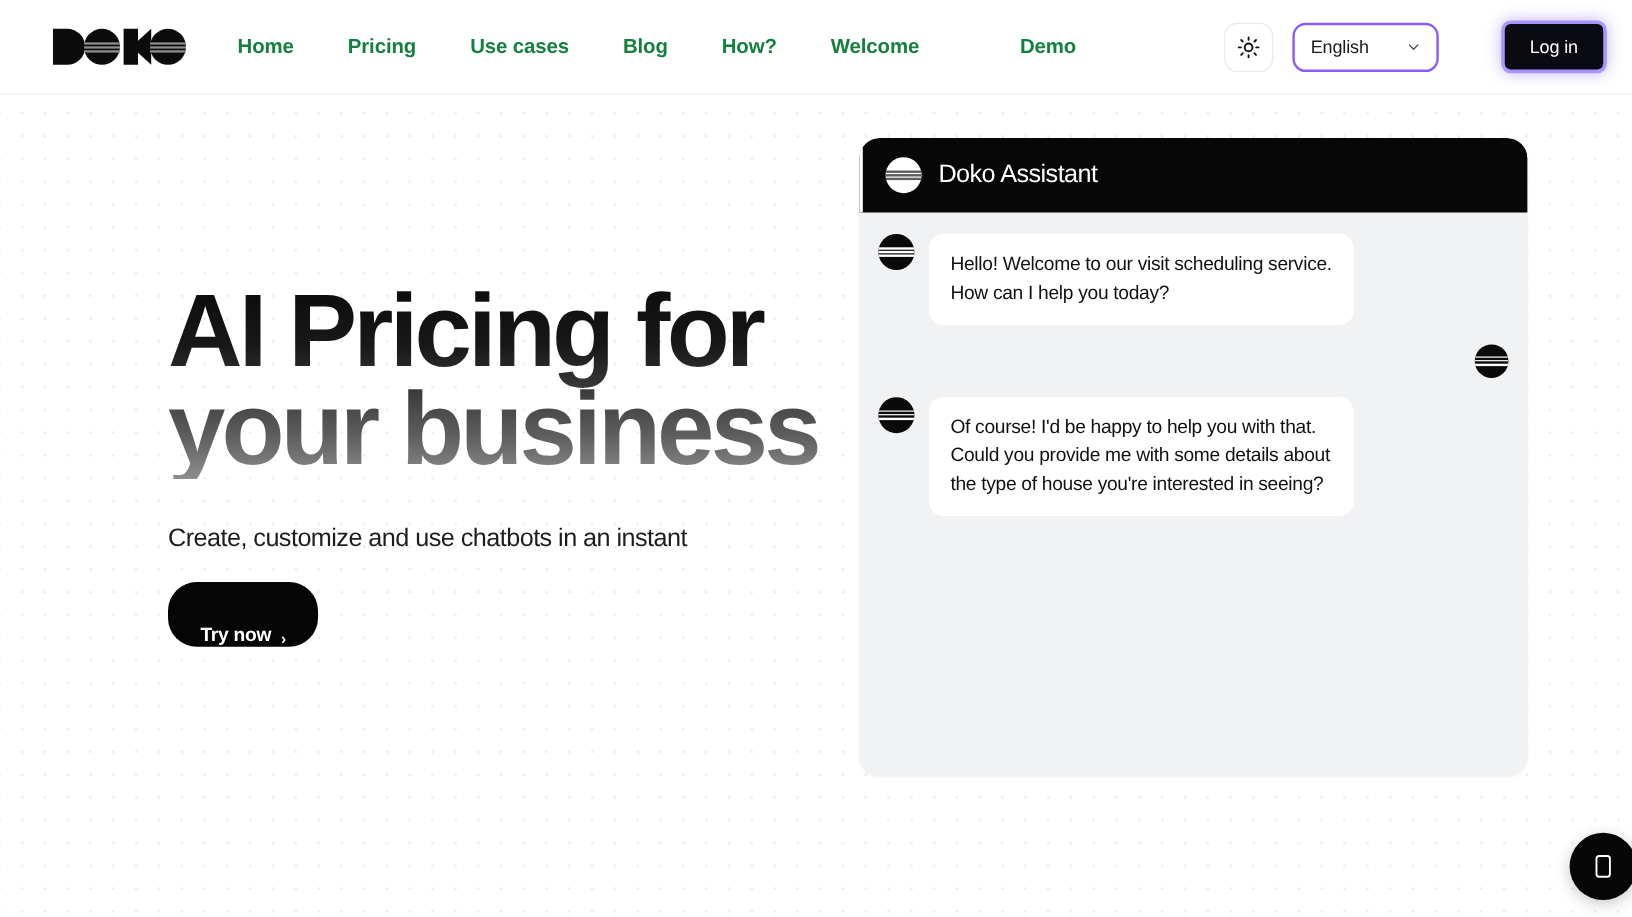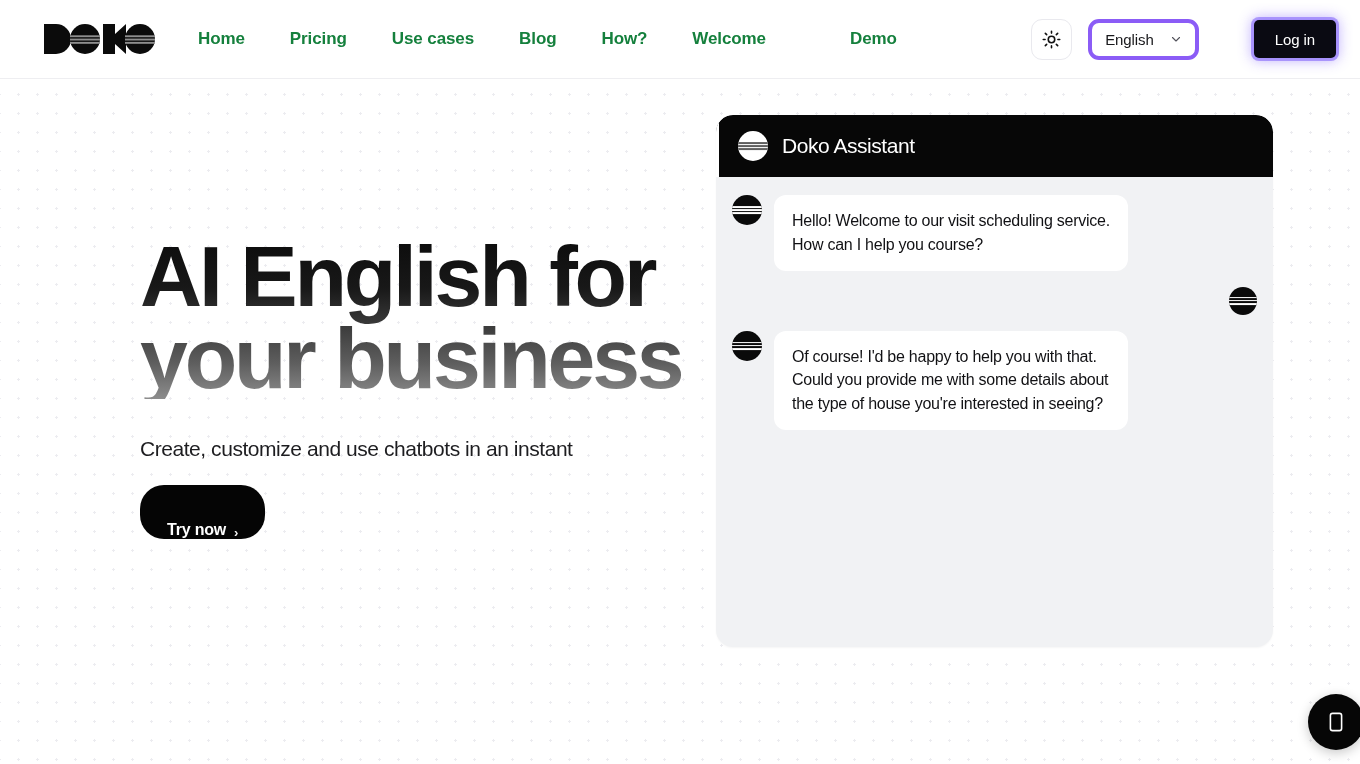--- a/index.html
+++ b/index.html
@@ -82,27 +82,27 @@
     background: #ffffff;
     display: flex;
     align-items: center;
     justify-content: center;
     cursor: pointer;
   }
 
   .lang-select {
     height: 41px;
     min-width: 101px;
-    border: 4px solid #8b5cf6;
+    border: 2px solid #8b5cf6;
     border-radius: 11px;
     background: #ffffff;
     display: flex;
     align-items: center;
     justify-content: center;
-    gap: 16px;
+    gap: 31px;
     padding: 0 13px;
     cursor: pointer;
   }
   .lang-label {
     font-size: 15px;
     color: #18181b;
     letter-spacing: -0.1px;
   }
   .chev {
     width: 12px; height: 12px;
@@ -354,21 +354,21 @@
       </svg>
     </div>
 
     <button class="login-btn">Log in</button>
   </div>
 </header>
 
 <div class="page">
 
   <section class="hero">
-    <h1 class="hero-title">AI English for
+    <h1 class="hero-title">AI Pricing for
 your business</h1>
     <p class="hero-sub">Create, customize and use chatbots in an instant</p>
     <button class="cta-btn">
       <span>Try now</span>
       <span class="cta-arrow">›</span>
     </button>
   </section>
 
   <section class="chat-widget">
 
@@ -386,21 +386,21 @@
     <div class="chat-body">
 
       <div class="msg-row bot">
         <span class="avatar dark s30">
           <span class="stripes">
               <i></i>
               <i></i>
               <i></i>
             </span>
         </span>
-        <div class="bubble bot">Hello! Welcome to our visit scheduling service. How can I help you course?</div>
+        <div class="bubble bot">Hello! Welcome to our visit scheduling service. How can I help you today?</div>
       </div>
 
       <div class="msg-row user">
         <span class="avatar dark s28">
           <span class="stripes">
               <i></i>
               <i></i>
               <i></i>
             </span>
         </span>

